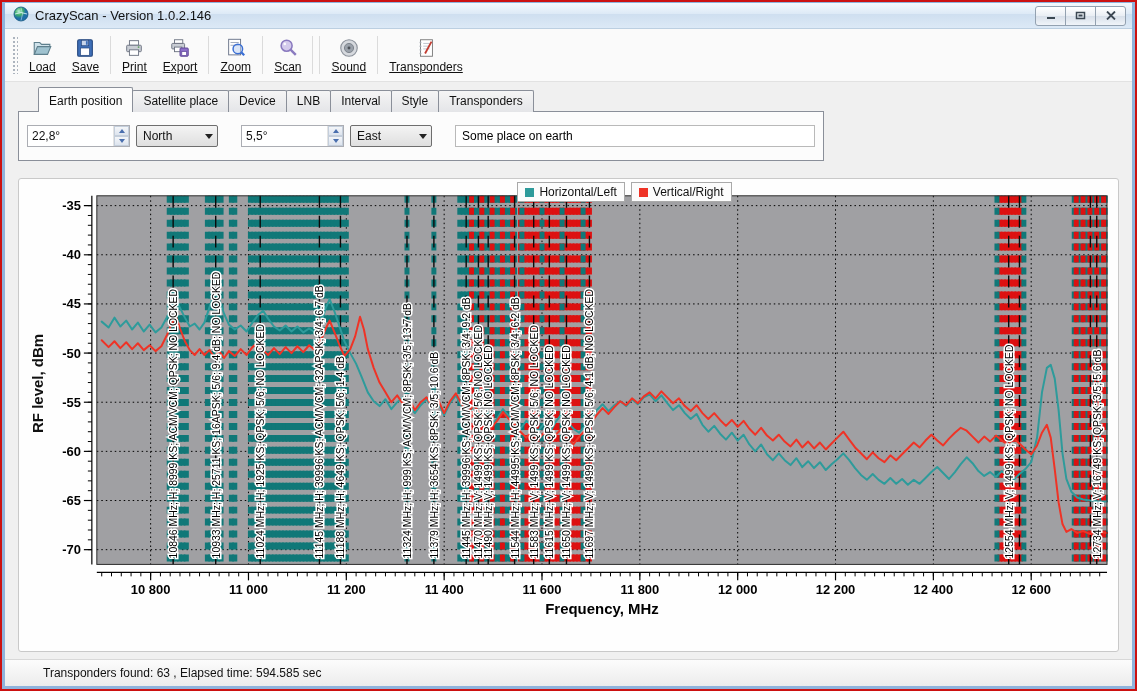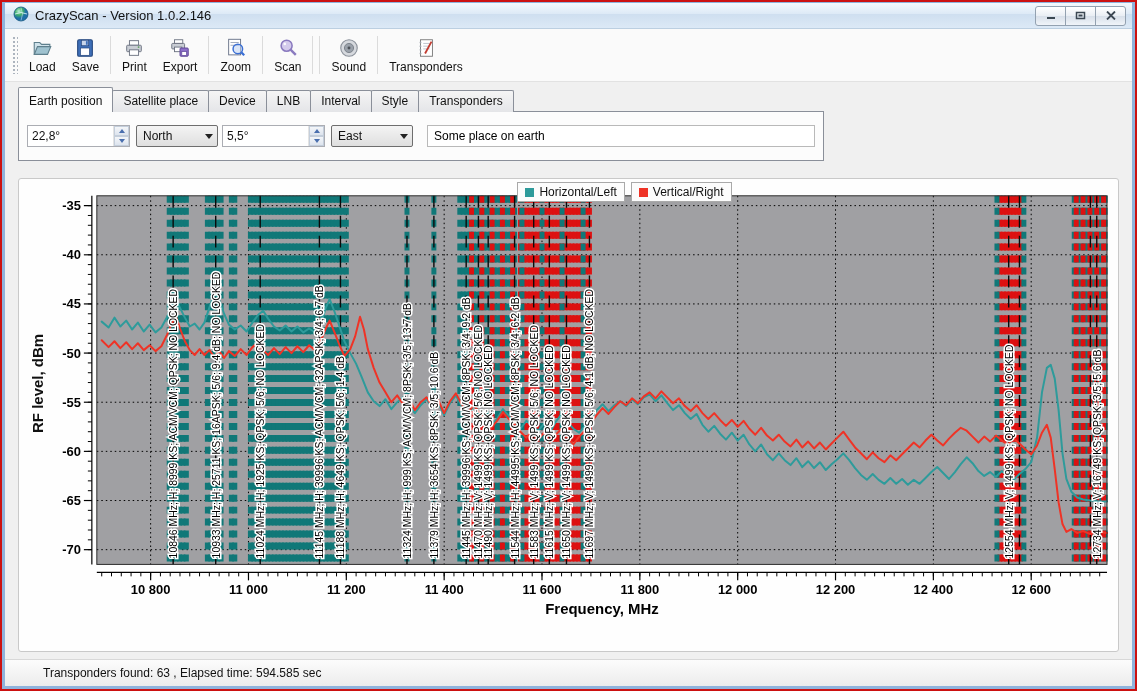--- a/index.html
+++ b/index.html
@@ -13,44 +13,44 @@
   
   .titlebar{height:25px;flex:0 0 25px;display:flex;align-items:center;padding:0 6px 0 8px;
     background:linear-gradient(#F4F9FD,#DCE9F6 45%,#CFDFF0 46%,#DCE9F6);border-bottom:1px solid #BCCFE1;font-size:13px;}
   .titlebar .app-title{margin-left:6px;}
   .win-btns{margin-left:auto;display:flex;}
   .win-btn{width:29px;height:18px;border:1px solid #93A1B0;margin-left:-1px;display:flex;align-items:center;justify-content:center;
     background:linear-gradient(#FFFFFF,#E9EEF4 50%,#D7DFE9 50%,#F0F4F9);}
   .win-btn.first{border-radius:3px 0 0 3px;}
   .win-btn.last{border-radius:0 3px 3px 0;}
   
-  .toolbar{height:48px;flex:0 0 48px;display:flex;align-items:stretch;background:#FAFAFA;border-bottom:1px solid #E2E2E2;padding:2px 4px;}
+  .toolbar{height:48px;flex:0 0 48px;display:flex;align-items:stretch;background:#FAFAFA;border-bottom:1px solid #E2E2E2;padding:2px 4px;text-decoration:underline;}
   .grip{width:6px;margin:5px 3px;background-image:radial-gradient(circle,#ACB4BE 1px,transparent 1.3px);background-size:4px 4px;}
   .tbtn{display:flex;flex-direction:column;align-items:center;justify-content:center;gap:1px;padding:2px 8px;font-size:12px;border-radius:3px;}
   .tbtn svg{display:block;}
   .tsep{width:1px;background:#DBDBDB;margin:5px 3px;}
   
   .tabs-zone{margin:5px 0 0 13px;}
   .tabrow{display:flex;align-items:flex-end;position:relative;z-index:2;}
   .tab{font-size:12px;padding:3px 10px 4px;margin-top:3px;border:1px solid #8A8F99;border-bottom:none;border-radius:2px 2px 0 0;
     background:linear-gradient(#F5F5F5,#E4E5E8);margin-right:-1px;white-space:nowrap;}
-  .tab.active{margin-top:0;padding-top:6px;background:#FCFCFC;position:relative;z-index:3;}
+  .tab.active{margin-top:0;padding-top:6px;background:#FCFCFC;position:relative;z-index:3;margin-left:20px;}
   .tabbox{width:806px;height:50px;border:1px solid #8A8F99;background:#FCFCFC;margin-top:-1px;box-sizing:border-box;
     display:flex;align-items:center;padding:0 8px;position:relative;z-index:1;}
   .spin{display:flex;border:1px solid #ABADB3;background:#fff;height:22px;box-sizing:border-box;gap:48px;}
   .spin .val{width:33px;font-size:12px;display:flex;align-items:center;padding-left:4px;}
   .arrows{width:15px;display:flex;flex-direction:column;border-left:1px solid #E3E3E3;}
   .spbtn{flex:1;background:linear-gradient(#F4F6F9,#DDE4EE);border:1px solid #C4CEDB;display:flex;align-items:center;justify-content:center;}
   .tri-up{width:0;height:0;border-left:3px solid transparent;border-right:3px solid transparent;border-bottom:4px solid #4A6FAE;}
   .tri-dn{width:0;height:0;border-left:3px solid transparent;border-right:3px solid transparent;border-top:4px solid #4A6FAE;}
   .combo{display:flex;align-items:center;width:82px;height:22px;box-sizing:border-box;border:1px solid #6E6E6E;border-radius:2px;
     background:linear-gradient(#F4F4F4,#DFDFDF);font-size:12px;padding-left:6px;margin-left:6px;}
   .combo .cspace{margin-left:auto;width:16px;display:flex;align-items:center;justify-content:center;}
   .tri-combo{width:0;height:0;border-left:4px solid transparent;border-right:4px solid transparent;border-top:5px solid #222;}
-  .spin+ .combo{margin-right:4px;}
+  .spin+ .combo{margin-right:13px;}
   .place-input{flex:1;height:22px;box-sizing:border-box;border:1px solid #B9B9B9;font-size:12px;padding:0 6px;margin-left:10px;font-family:"Liberation Sans",sans-serif;}
   
   .chart-panel{margin:17px 13px 0;height:474px;flex:0 0 474px;background:#FEFEFE;border:1px solid #C9C9C9;border-radius:3px;
     position:relative;box-sizing:border-box;padding:12px 4px;overflow:hidden;}
   .legend-row{position:absolute;top:3px;left:0;right:0;display:flex;justify-content:center;gap:6px;transform:translateX(56px);z-index:5;}
   .legend-item{display:flex;align-items:center;gap:5px;border:1px solid #A9A9A9;background:#FCFCFC;padding:2px 7px;font-size:12px;}
   .legend-swatch{width:9px;height:9px;display:inline-block;}
   .chart-title{margin:20px 0 0 58px;font-size:17px;font-weight:bold;white-space:nowrap;letter-spacing:-0.2px;}
   .hl{background:#F1EE1B;border-radius:9px 12px 8px 11px;padding:1px 6px 2px 2px;}
   .plot-row{display:flex;margin-top:2px;}
@@ -225,21 +225,21 @@
               <span class="tri-dn"></span>
             </span>
         </span>
       </div>
       <div class="combo">
         <span>North</span>
         <span class="cspace">
             <span class="tri-combo"></span>
           </span>
       </div>
-      <div class="spin" style="">
+      <div class="spin" style="margin-left:10px">
         <span class="val">5,5°</span>
         <span class="arrows">
           <span class="spbtn">
               <span class="tri-up"></span>
             </span>
           <span class="spbtn">
               <span class="tri-dn"></span>
             </span>
         </span>
       </div>

